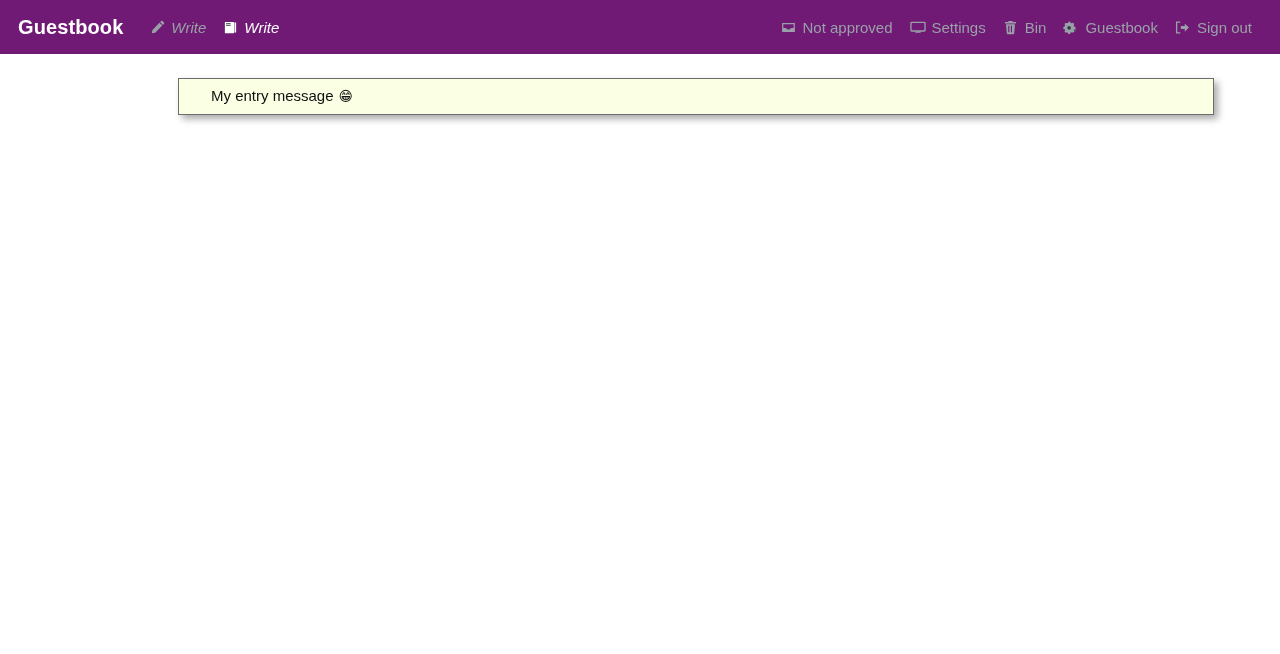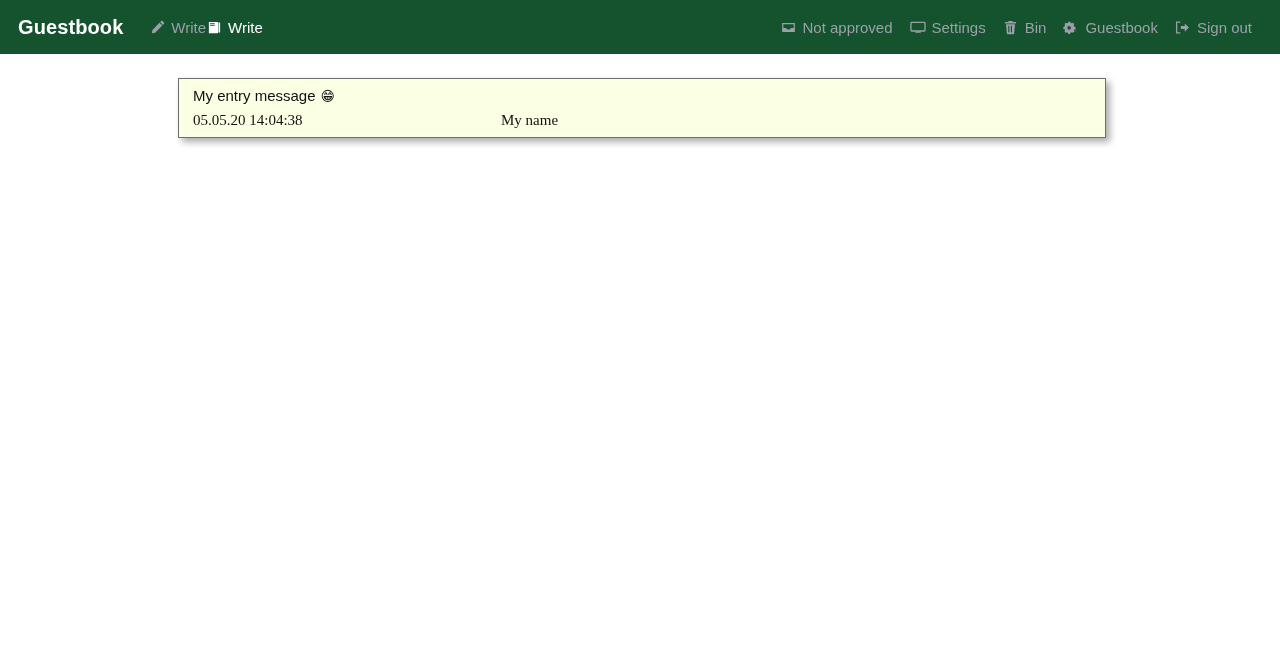--- a/index.html
+++ b/index.html
@@ -10,37 +10,39 @@
     width: 1280px;
     height: 654px;
     background: #ffffff;
     font-family: "Liberation Sans", sans-serif;
     overflow: hidden;
   }
 
   
   .navbar {
     height: 54px;
-    background: #14532d;
+    background: #701a75;
     display: flex;
     align-items: center;
     padding: 0 16px 0 18px;
     width: 1280px;
   }
   .brand {
     color: #ffffff;
     font-size: 20px;
     font-weight: bold;
     letter-spacing: 0.1px;
     margin-right: 26px;
     white-space: nowrap;
   }
   .nav-left {
     display: flex;
     align-items: flex-start;
+    gap: 16px;
+    font-style: italic;
   }
   .nav-right {
     display: flex;
     align-items: center;
     gap: 17px;
     margin-left: auto;
     padding-right: 12px;
     justify-content: flex-end;
   }
   .nav-link {
@@ -75,22 +77,22 @@
     position: absolute;
     left: 178px;
     top: 24px;
     width: 928px;
   }
 
   .entry-card {
     background: #fbffe3;
     border: 1px solid #6d6d6d;
     box-shadow: 4px 4px 7px rgba(0,0,0,0.33);
-    padding: 7px 14px 8px 14px;
-    width: 928px;
+    padding: 7px 14px 8px 32px;
+    width: 1036px;
   }
 
   .entry-message {
     font-family: "Liberation Sans", sans-serif;
     font-size: 15px;
     color: #111111;
     line-height: 20px;
     display: flex;
     align-items: center;
     gap: 5px;
@@ -209,22 +211,18 @@
 
   <div class="entry-list">
 
     <div class="entry-card">
 
       <div class="entry-message">
         <span>My entry message</span>
         <span class="emoji">😁</span>
       </div>
 
-      <div class="entry-meta">
-        <span class="entry-date">05.05.20 14:04:38</span>
-        <span class="entry-author">My name</span>
-      </div>
 
     </div>
 
   </div>
 
 </div>
 
 </body></html>

